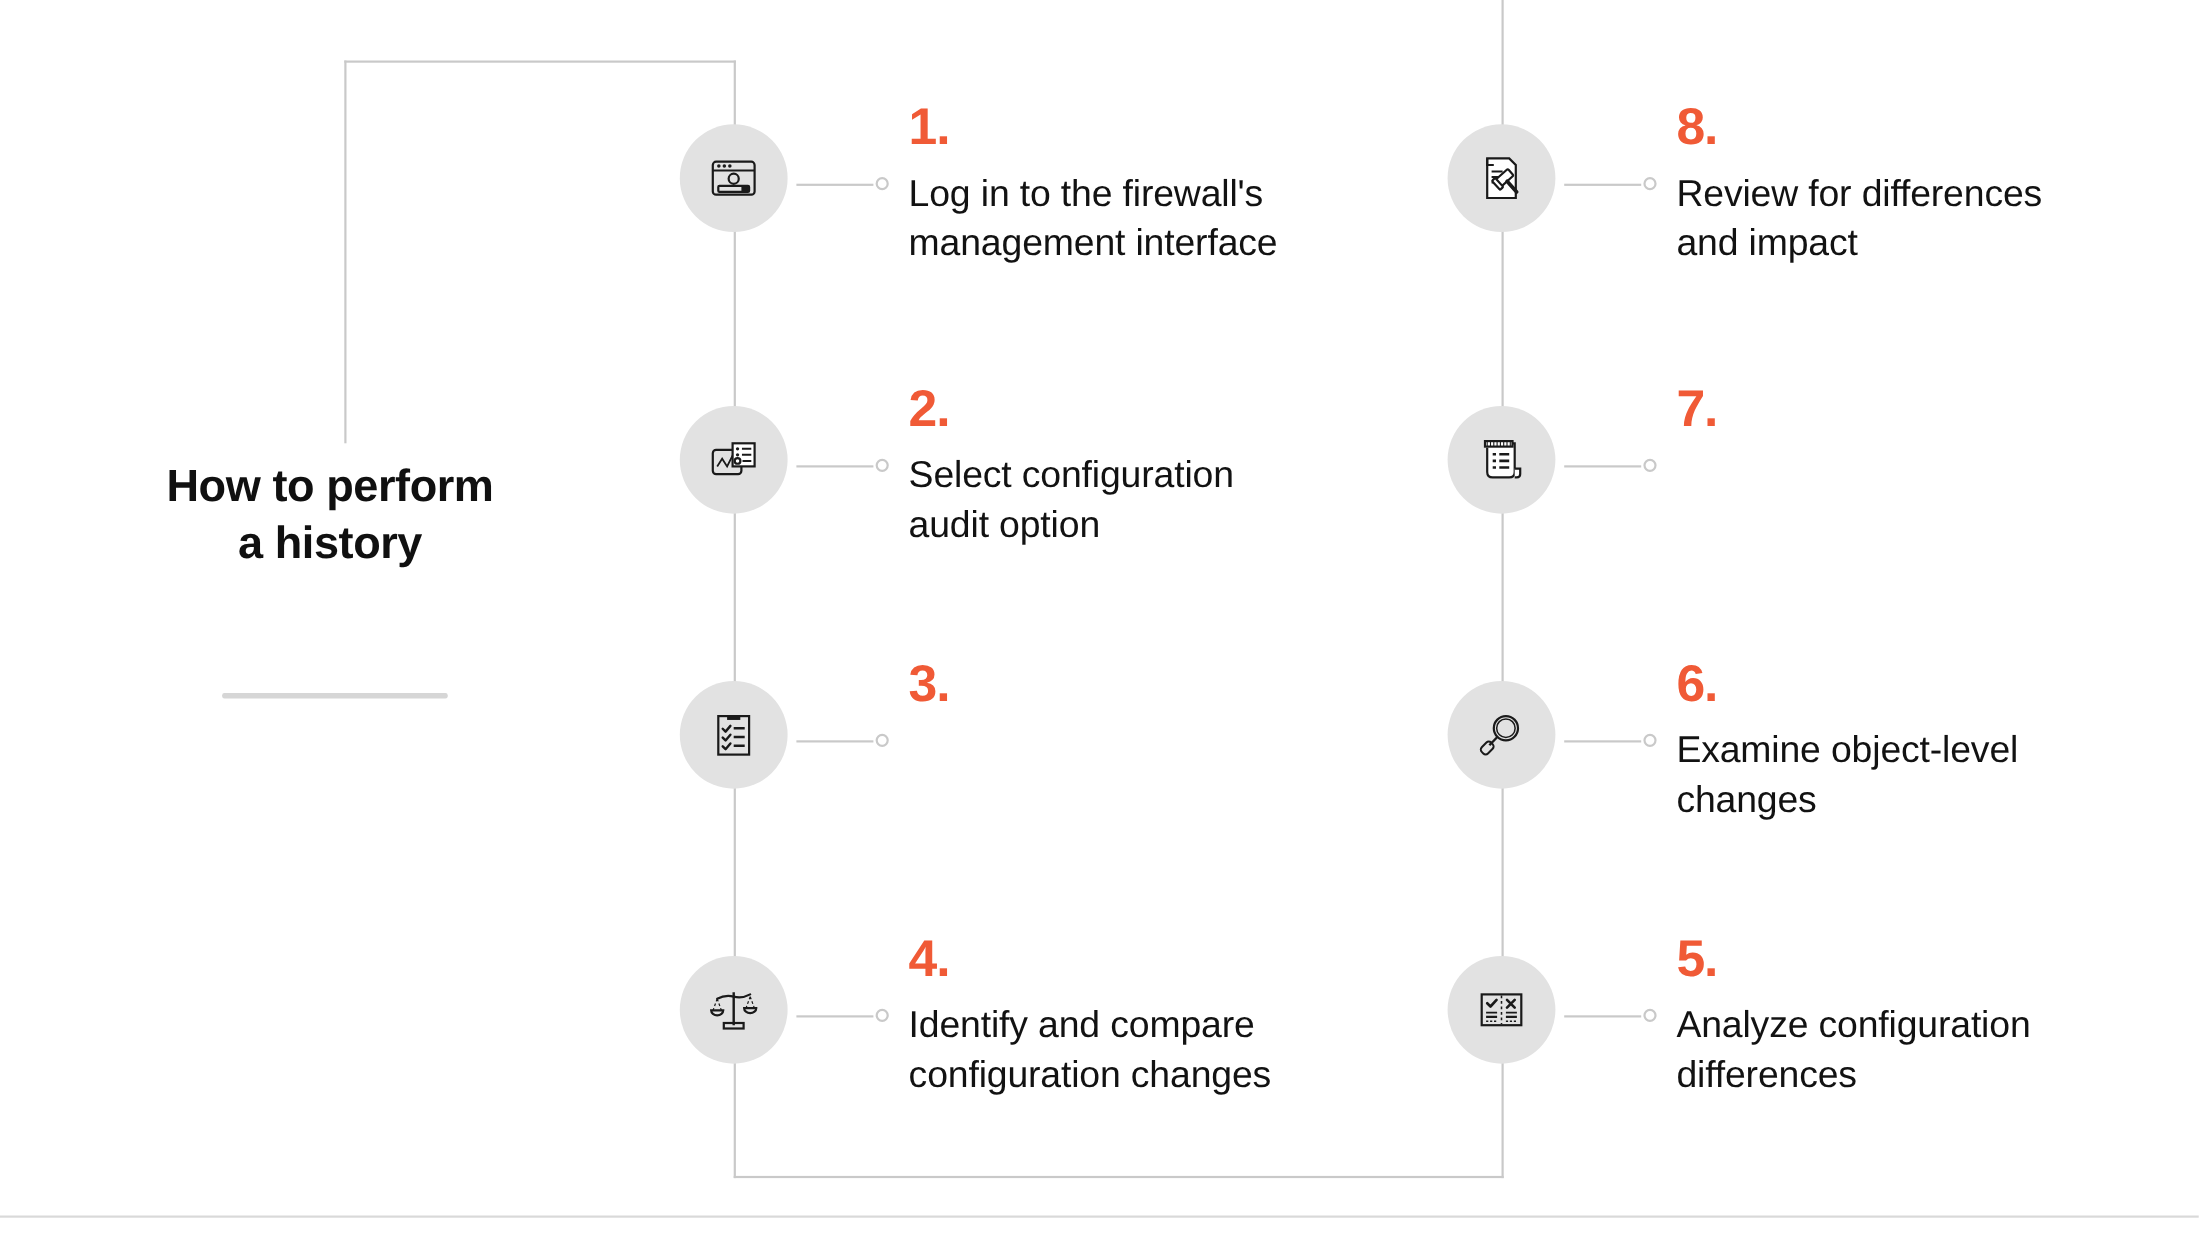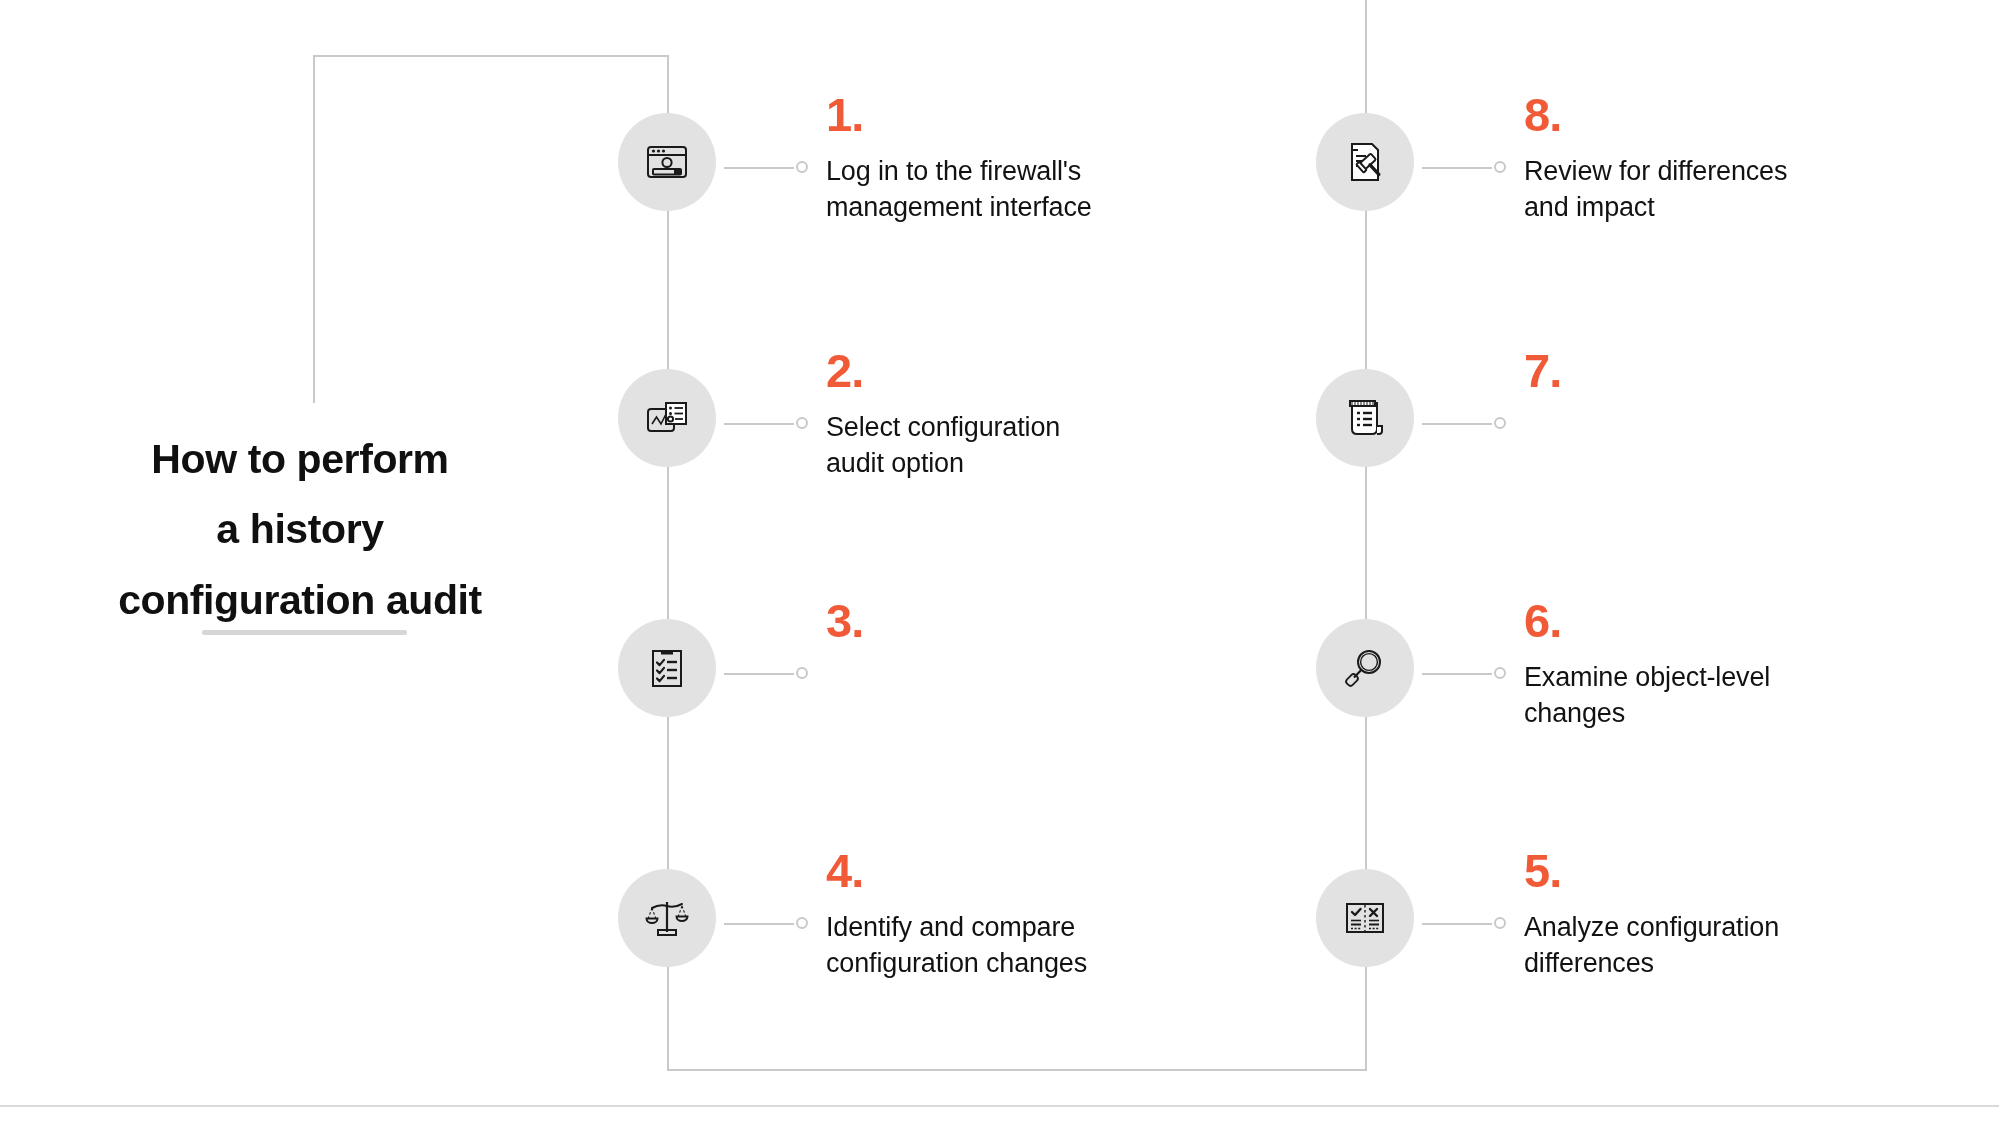--- a/index.html
+++ b/index.html
@@ -34,21 +34,21 @@
     top: 415px;
     width: 520px;
     text-align: center;
   }
   #title-block .title-text {
     font-size: 41px;
     font-weight: bold;
     line-height: 1.28;
     color: #101010;
     letter-spacing: -0.4px;
-    margin: 18px;
+    margin: 0;
   }
   #title-rule {
     position: absolute;
     left: 202px;
     top: 630px;
     width: 205px;
     height: 5px;
     background: #d6d6d6;
     border-radius: 2px;
   }
@@ -107,21 +107,21 @@
   }
   .step-num {
     font-size: 47px;
     font-weight: bold;
     color: #f05a36;
     line-height: 1;
     letter-spacing: -1px;
     margin: 0 0 16px 0;
   }
   .step-label {
-    font-size: 27px;
+    font-size: 34px;
     line-height: 1.33;
     color: #121212;
     letter-spacing: -0.15px;
     margin: 0;
     white-space: pre-line;
   }
 
   
   #page-bottom-rule {
     position: absolute;
@@ -143,21 +143,20 @@
 
   <div class="line v-line" style="left:667px; top:55px; width:2px; height:1016px;"></div>
 
   <div class="line h-line" style="left:667px; top:1069px; width:700px; height:2px;"></div>
 
   <div class="line v-line" style="left:1365px; top:0px; width:2px; height:1071px;"></div>
 
   <div id="title-block">
     <p class="title-text">How to perform</p>
     <p class="title-text">a history</p>
-    <p class="title-text">configuration audit</p>
   </div>
   <div id="title-rule"></div>
 
   <div class="step" style="left:618px; top:113px;">
     <div class="icon-circle">
       <span>
         <svg width="52" height="52" viewBox="0 0 52 52" fill="none" stroke="#1a1a1a" stroke-width="2">
           <rect x="7" y="11" width="38" height="30" rx="3"></rect>
           <path d="M7 19 H45"></path>
           <circle cx="12.5" cy="15" r="1.6" fill="#1a1a1a" stroke="none"></circle>

